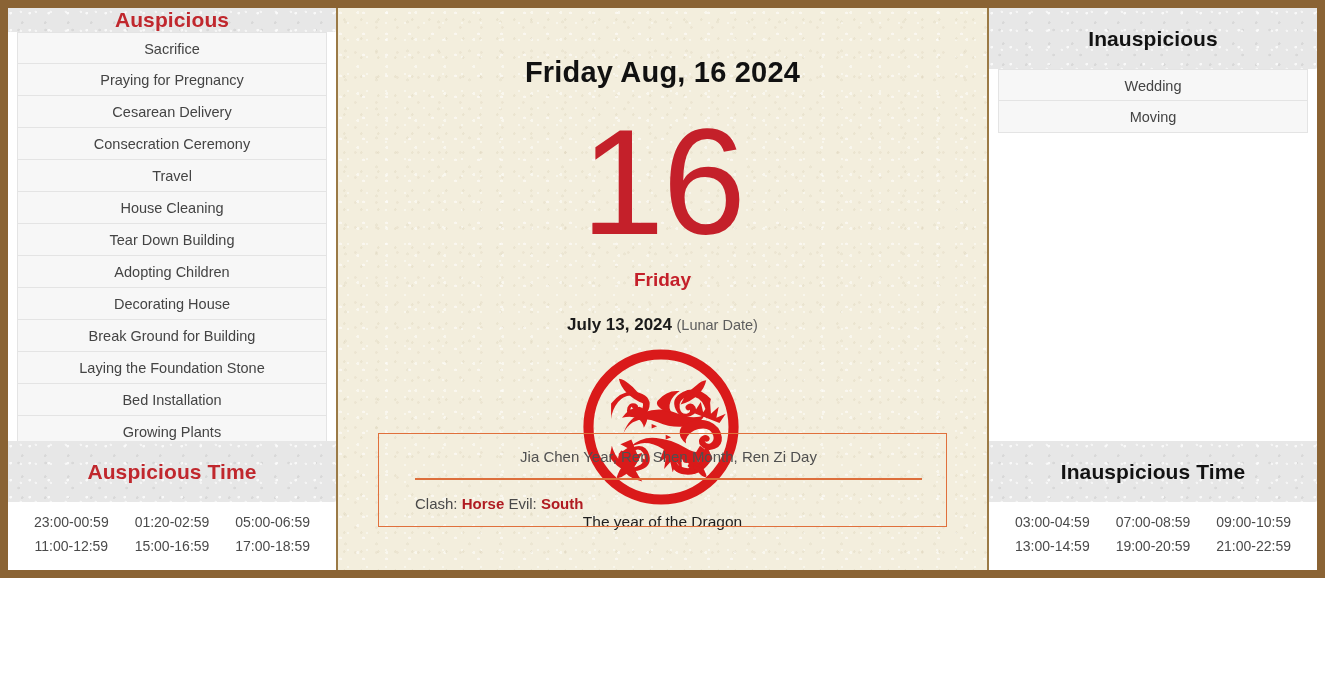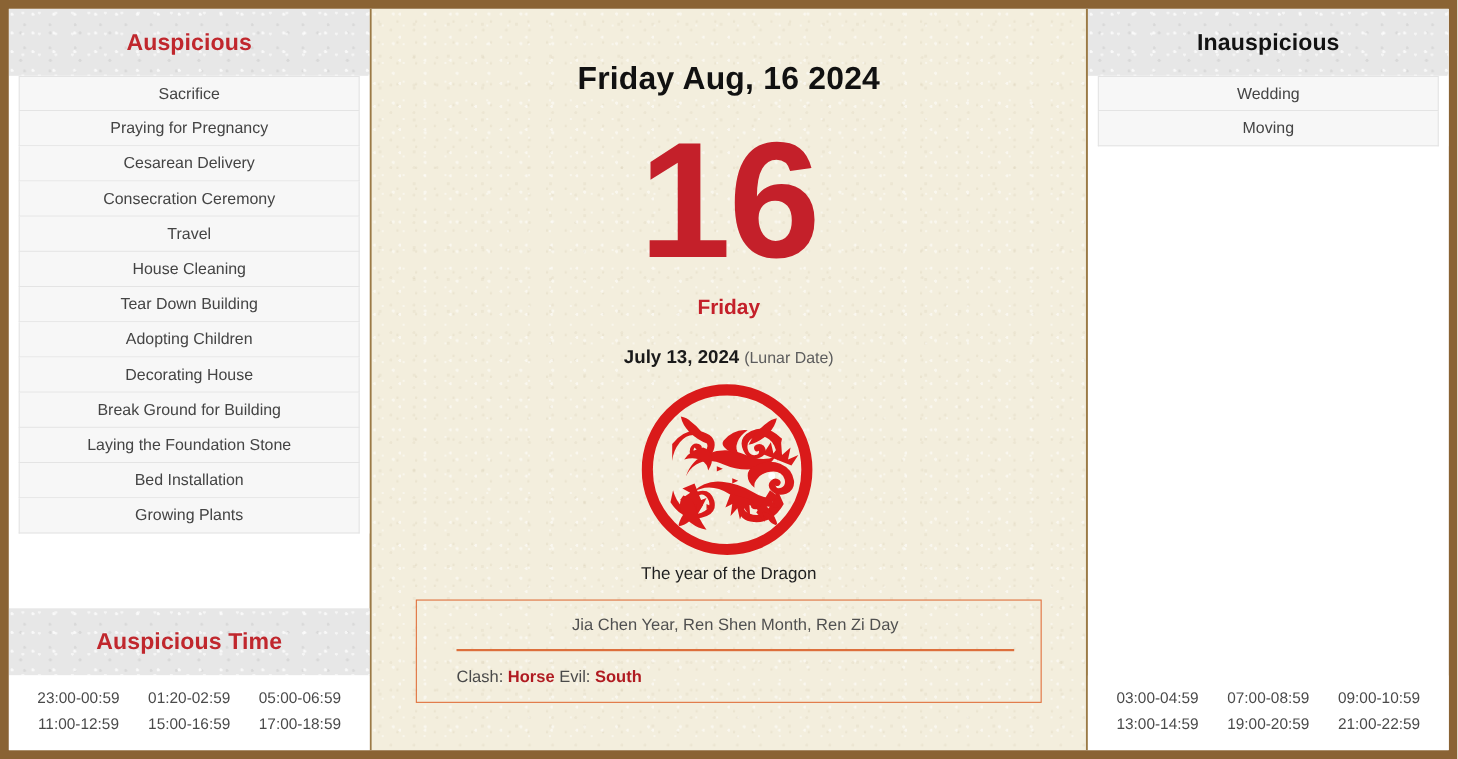--- a/index.html
+++ b/index.html
@@ -9,21 +9,21 @@
   }
   body {
     font-family: "Liberation Sans", sans-serif;
     -webkit-font-smoothing: antialiased;
   }
 
   
   #almanac {
     position: relative;
     width: 1325px;
-    height: 690px;
+    height: 578px;
     box-sizing: border-box;
     border: 8px solid #8a6334;
     background: #ffffff;
     overflow: hidden;
     display: flex;
     flex-direction: row;
   }
 
   
   .paper {
@@ -136,21 +136,21 @@
     font-weight: bold;
     color: #111111;
     letter-spacing: .2px;
     white-space: nowrap;
   }
 
   .bigday {
     margin-top: 18px;
     font-size: 150px;
     line-height: 1;
-    font-weight: bold;
+    font-weight: normal;
     color: #c4202a;
     letter-spacing: -2px;
   }
 
   .weekday {
     margin-top: 12px;
     font-size: 19px;
     font-weight: bold;
     color: #c4202a;
   }
@@ -360,20 +360,21 @@
 
     <div class="panel-top">
       <div class="section-header black greytex">Inauspicious</div>
       <ul class="item-list">
         <li>Wedding</li>
         <li>Moving</li>
       </ul>
     </div>
 
     <div class="panel-bottom">
+      <div class="section-header black greytex">Inauspicious Time</div>
       <div class="time-block">
         <div class="time-grid">
           <span>03:00-04:59</span>
           <span>07:00-08:59</span>
           <span>09:00-10:59</span>
           <span>13:00-14:59</span>
           <span>19:00-20:59</span>
           <span>21:00-22:59</span>
         </div>
       </div>

